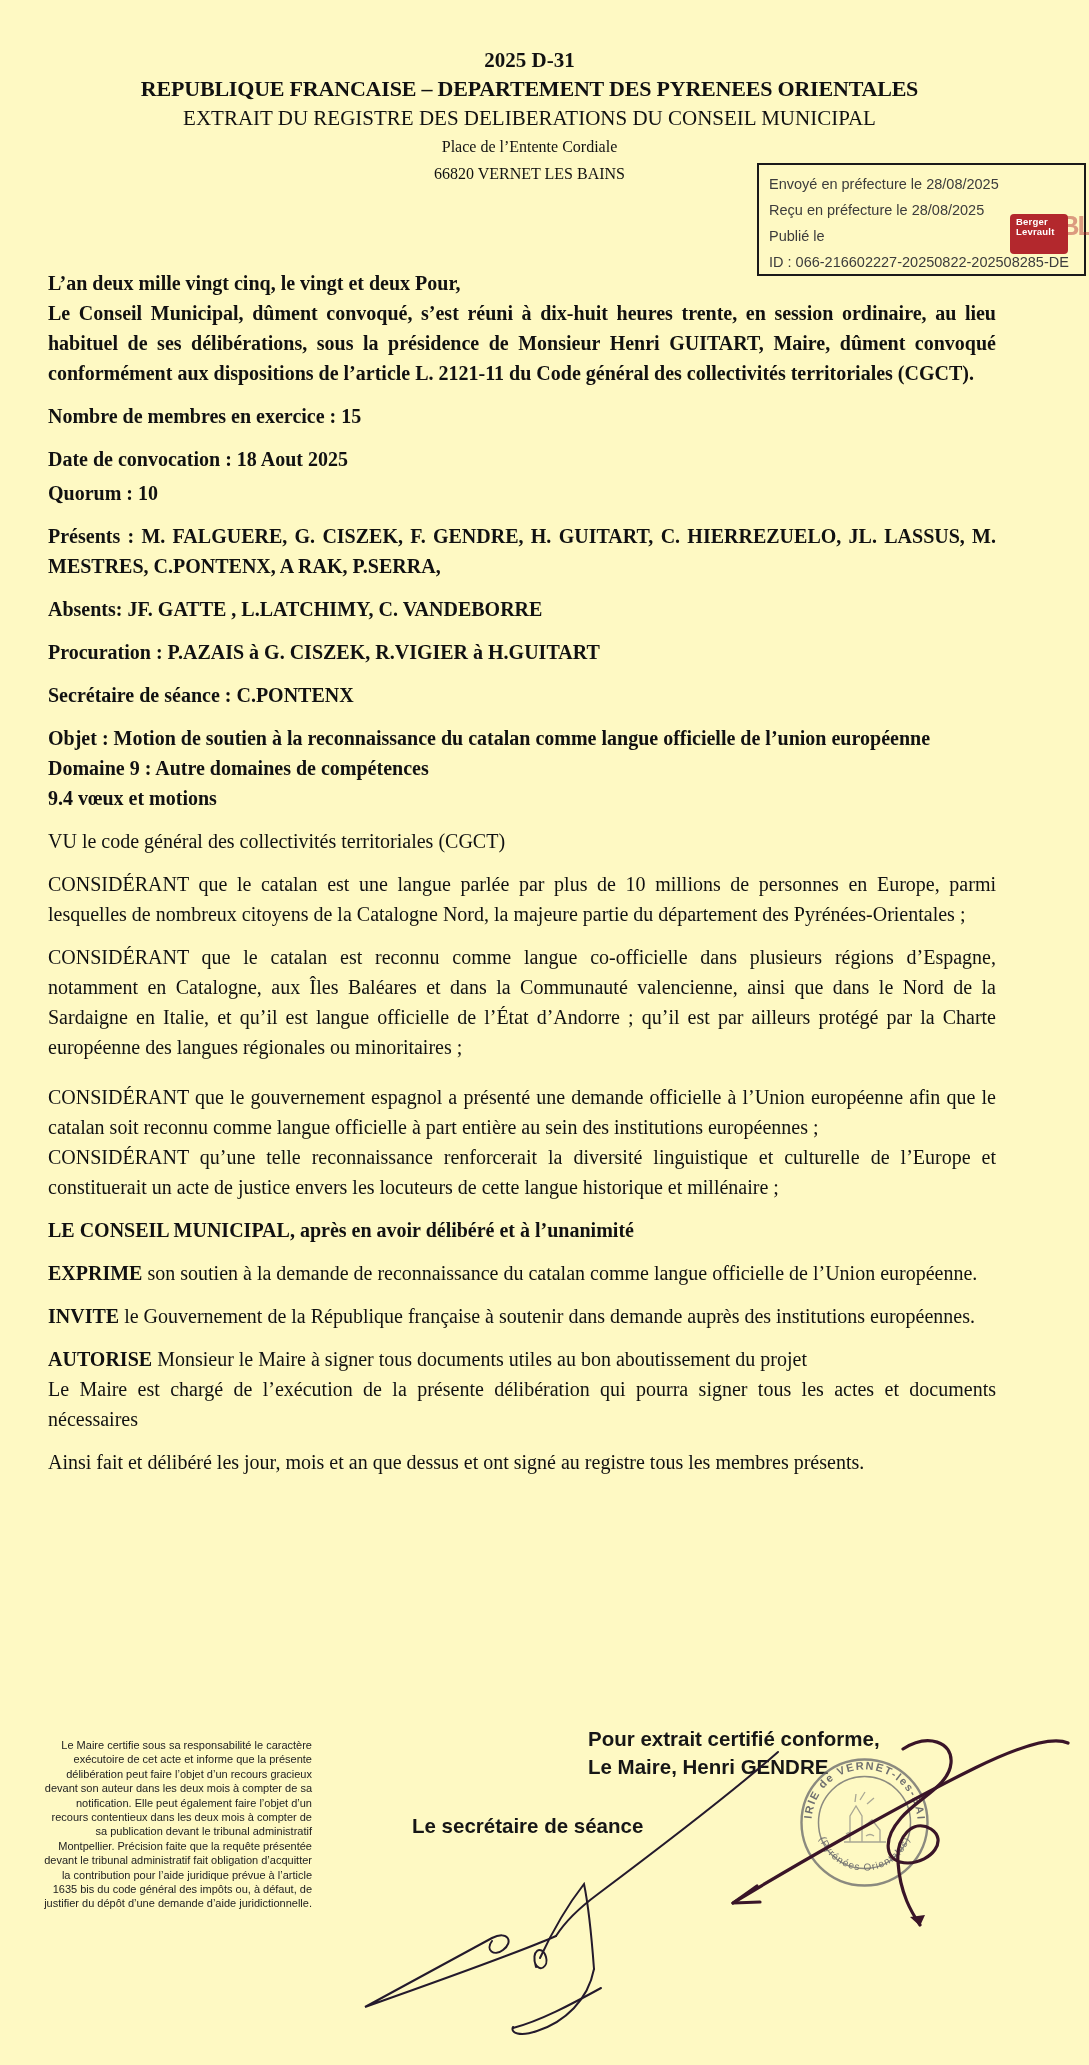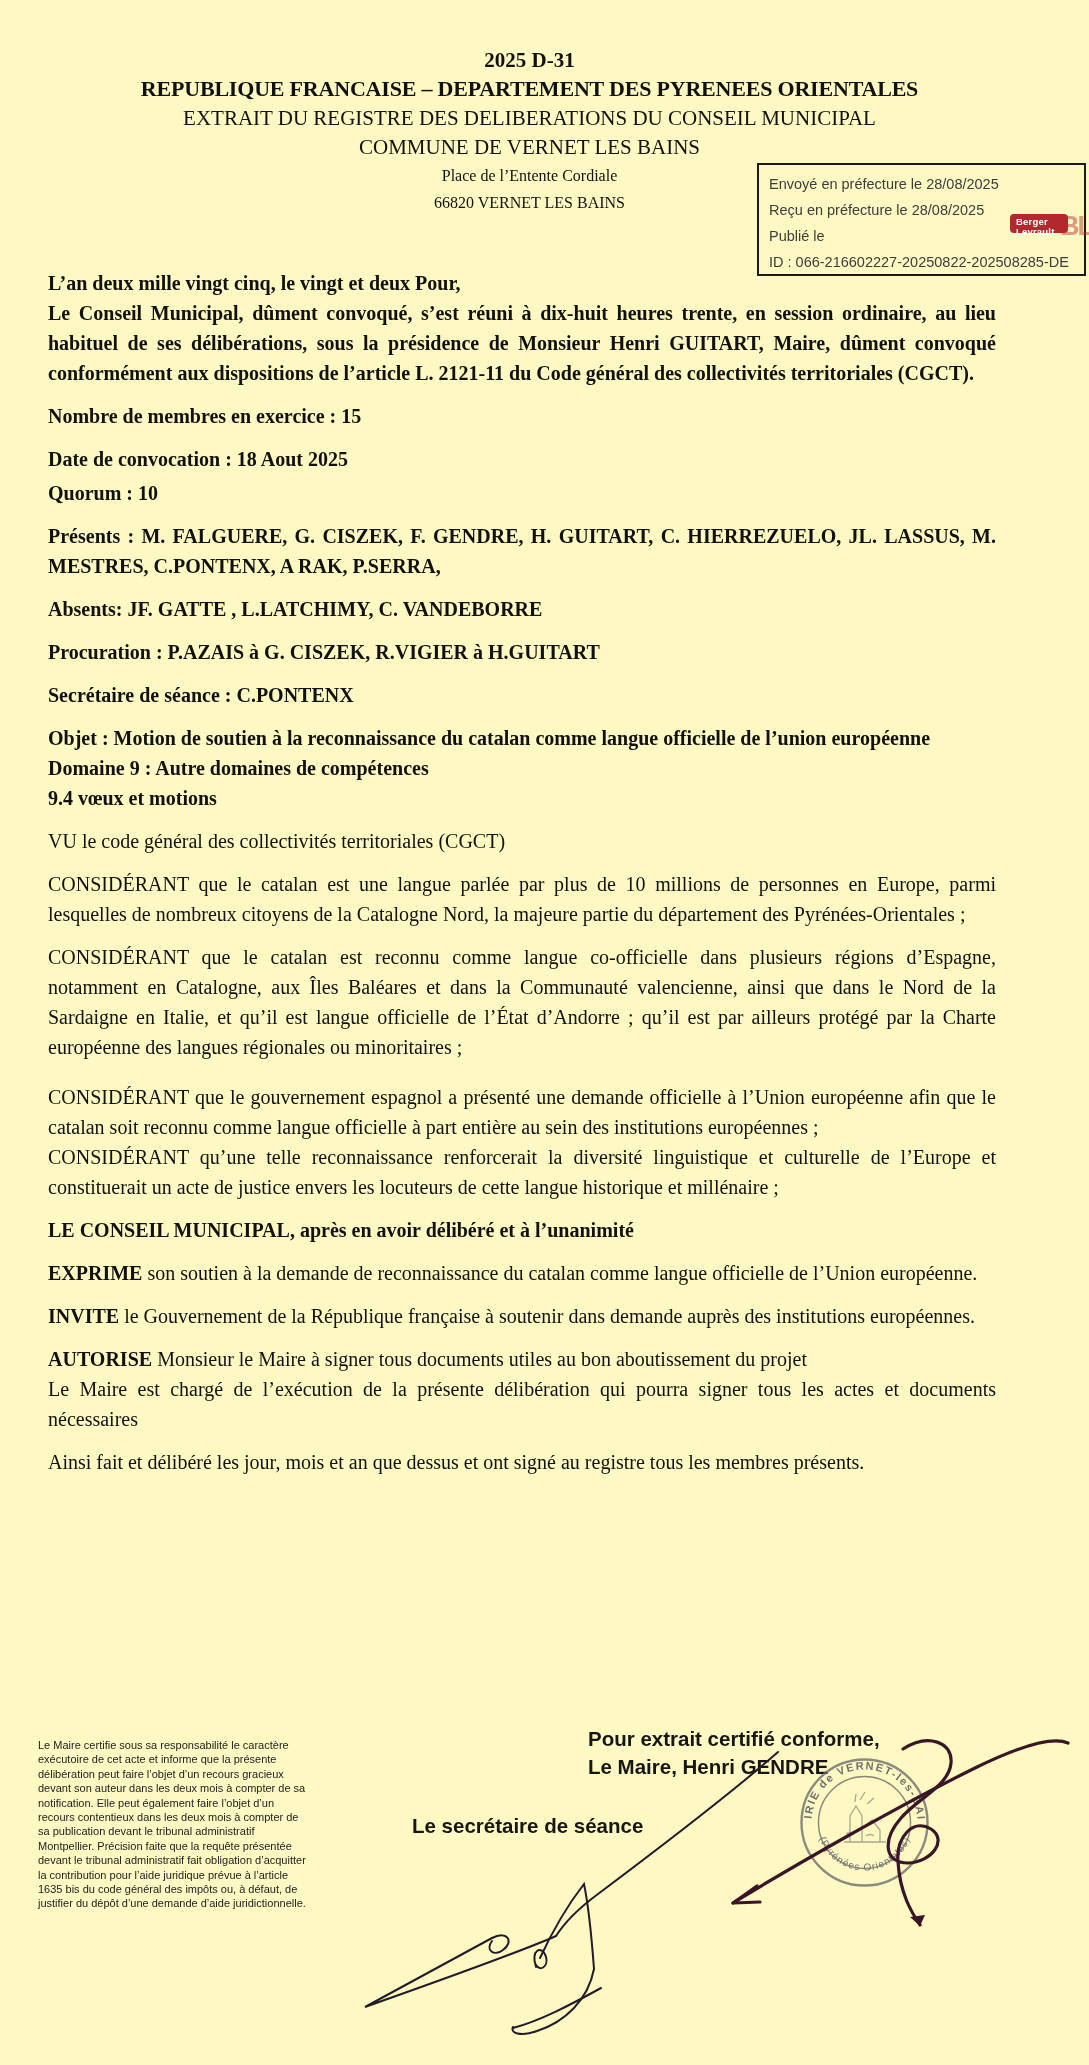--- a/index.html
+++ b/index.html
@@ -29,21 +29,21 @@
     padding:6px 0 0 10px;line-height:26px;
   }
   .pref-box .row{white-space:nowrap;}
   .bl-logo{position:absolute;left:1010px;top:214px;width:78px;height:30px;}
   .bl-ghost{
     position:absolute;right:-4px;top:-3px;
     font-family:"Liberation Sans", sans-serif;font-weight:bold;
     font-size:27px;color:rgba(179,40,45,.45);letter-spacing:-2px;
   }
   .bl-badge{
-    position:absolute;left:0;top:0;width:58px;height:19px;
+    position:absolute;left:0;top:0;width:58px;height:40px;
     background:#b3282d;border-radius:4px;
     font-family:"Liberation Sans", sans-serif;font-weight:bold;
     color:#fff;font-size:9.5px;line-height:10px;
     padding:3px 0 0 6px;box-sizing:border-box;letter-spacing:.2px;
   }
   
   .content{
     position:absolute;left:48px;top:268px;width:948px;
     font-size:20px;line-height:30px;font-weight:bold;
   }
@@ -52,21 +52,21 @@
   .content p.sm{margin-bottom:4px;}
   .content p.normal{font-weight:normal;}
   .content p.gap{margin-bottom:20px;}
   .lead{font-weight:bold;}
   .measure{max-width:872px;}
   
   .legal{
     position:absolute;left:38px;top:1738px;width:274px;
     font-family:"Liberation Sans", sans-serif;
     font-size:11px;line-height:14.4px;color:#222;
-    text-align:left;
+    text-align:right;
   }
   .certify{
     position:absolute;left:588px;top:1725px;
     font-family:"Liberation Sans", sans-serif;
     font-weight:bold;font-size:20.5px;line-height:28px;color:#161616;
   }
   .secretary-label{
     position:absolute;left:412px;top:1814px;
     font-family:"Liberation Sans", sans-serif;
     font-weight:bold;font-size:20.5px;color:#161616;white-space:nowrap;
@@ -80,21 +80,20 @@
 </style>
 </head>
 <body>
 
 <div class="page">
 
   <div class="doc-header">
     <div class="h-ref">2025 D-31</div>
     <div class="h-rep">REPUBLIQUE FRANCAISE – DEPARTEMENT DES PYRENEES ORIENTALES</div>
     <div class="h-ext">EXTRAIT DU REGISTRE DES DELIBERATIONS DU CONSEIL MUNICIPAL</div>
-    <div class="h-com">COMMUNE DE VERNET LES BAINS</div>
     <div class="h-adr">Place de l’Entente Cordiale</div>
     <div class="h-adr">66820 VERNET LES BAINS</div>
   </div>
 
   <div class="pref-box">
     <div class="row">Envoyé en préfecture le 28/08/2025</div>
     <div class="row">Reçu en préfecture le 28/08/2025</div>
     <div class="row">Publié le</div>
     <div class="row">ID : 066-216602227-20250822-202508285-DE</div>
   </div>

